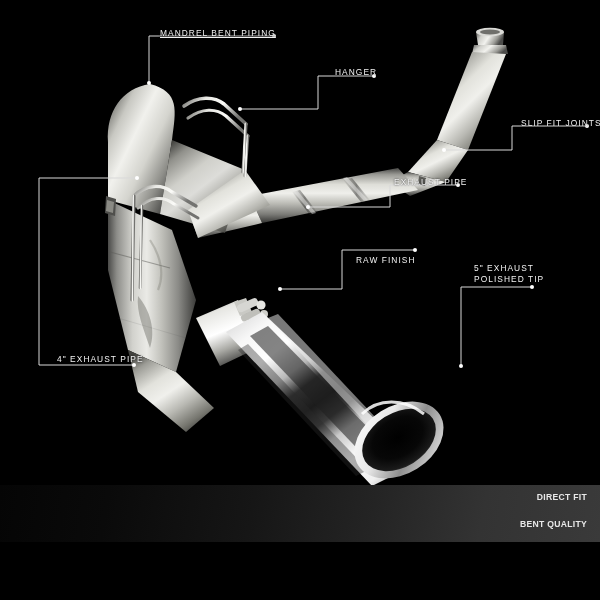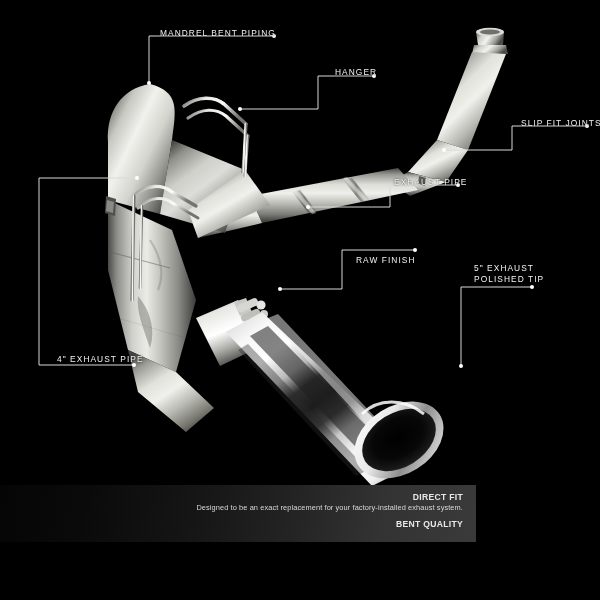--- a/index.html
+++ b/index.html
@@ -42,21 +42,21 @@
     left: 0; top: 0;
     width: 600px; height: 600px;
     pointer-events: none;
   }
 
   
   #feature-banner {
     position: absolute;
     left: 0;
     top: 485px;
-    width: 476px;
+    width: 600px;
     height: 57px;
     background: linear-gradient(100deg,
         #050505 0%,
         #0a0a0a 18%,
         #161616 42%,
         #242424 62%,
         #333333 80%,
         #3a3a3a 100%);
   }
   .feature-block {
@@ -295,40 +295,39 @@
       <circle cx="308" cy="207" r="2"></circle>
       <circle cx="415" cy="250" r="2"></circle>
       <circle cx="280" cy="289" r="2"></circle>
       <circle cx="532" cy="287" r="2"></circle>
       <circle cx="461" cy="366" r="2"></circle>
       <circle cx="134" cy="365" r="2"></circle>
       <circle cx="137" cy="178" r="2"></circle>
     </g>
   </svg>
 
-  <div class="callout-label" style="left:160px; top:28px;">MANDREL BENT PIPING</div>
+  <div class="callout-label" style="left:160px; top:28px;text-decoration:underline;">MANDREL BENT PIPING</div>
 
   <div class="callout-label" style="left:335px; top:67px;">HANGER</div>
 
   <div class="callout-label" style="left:521px; top:118px;">SLIP FIT JOINTS</div>
 
   <div class="callout-label" style="left:394px; top:177px;">EXHAUST PIPE</div>
 
   <div class="callout-label" style="left:356px; top:255px;">RAW FINISH</div>
 
   <div class="callout-label" style="left:474px; top:263px;">5" EXHAUST
 POLISHED TIP</div>
 
   <div class="callout-label" style="left:57px; top:354px;">4" EXHAUST PIPE</div>
 
   <div id="feature-banner">
 
     <div class="feature-block" style="top:7px;">
       <div class="feature-title">DIRECT FIT</div>
-      <div class="feature-desc">Designed to be an exact replacement for your factory-installed exhaust system.</div>
     </div>
 
     <div class="feature-block" style="top:34px;">
       <div class="feature-title">BENT QUALITY</div>
     </div>
 
   </div>
 
 </div>
 

